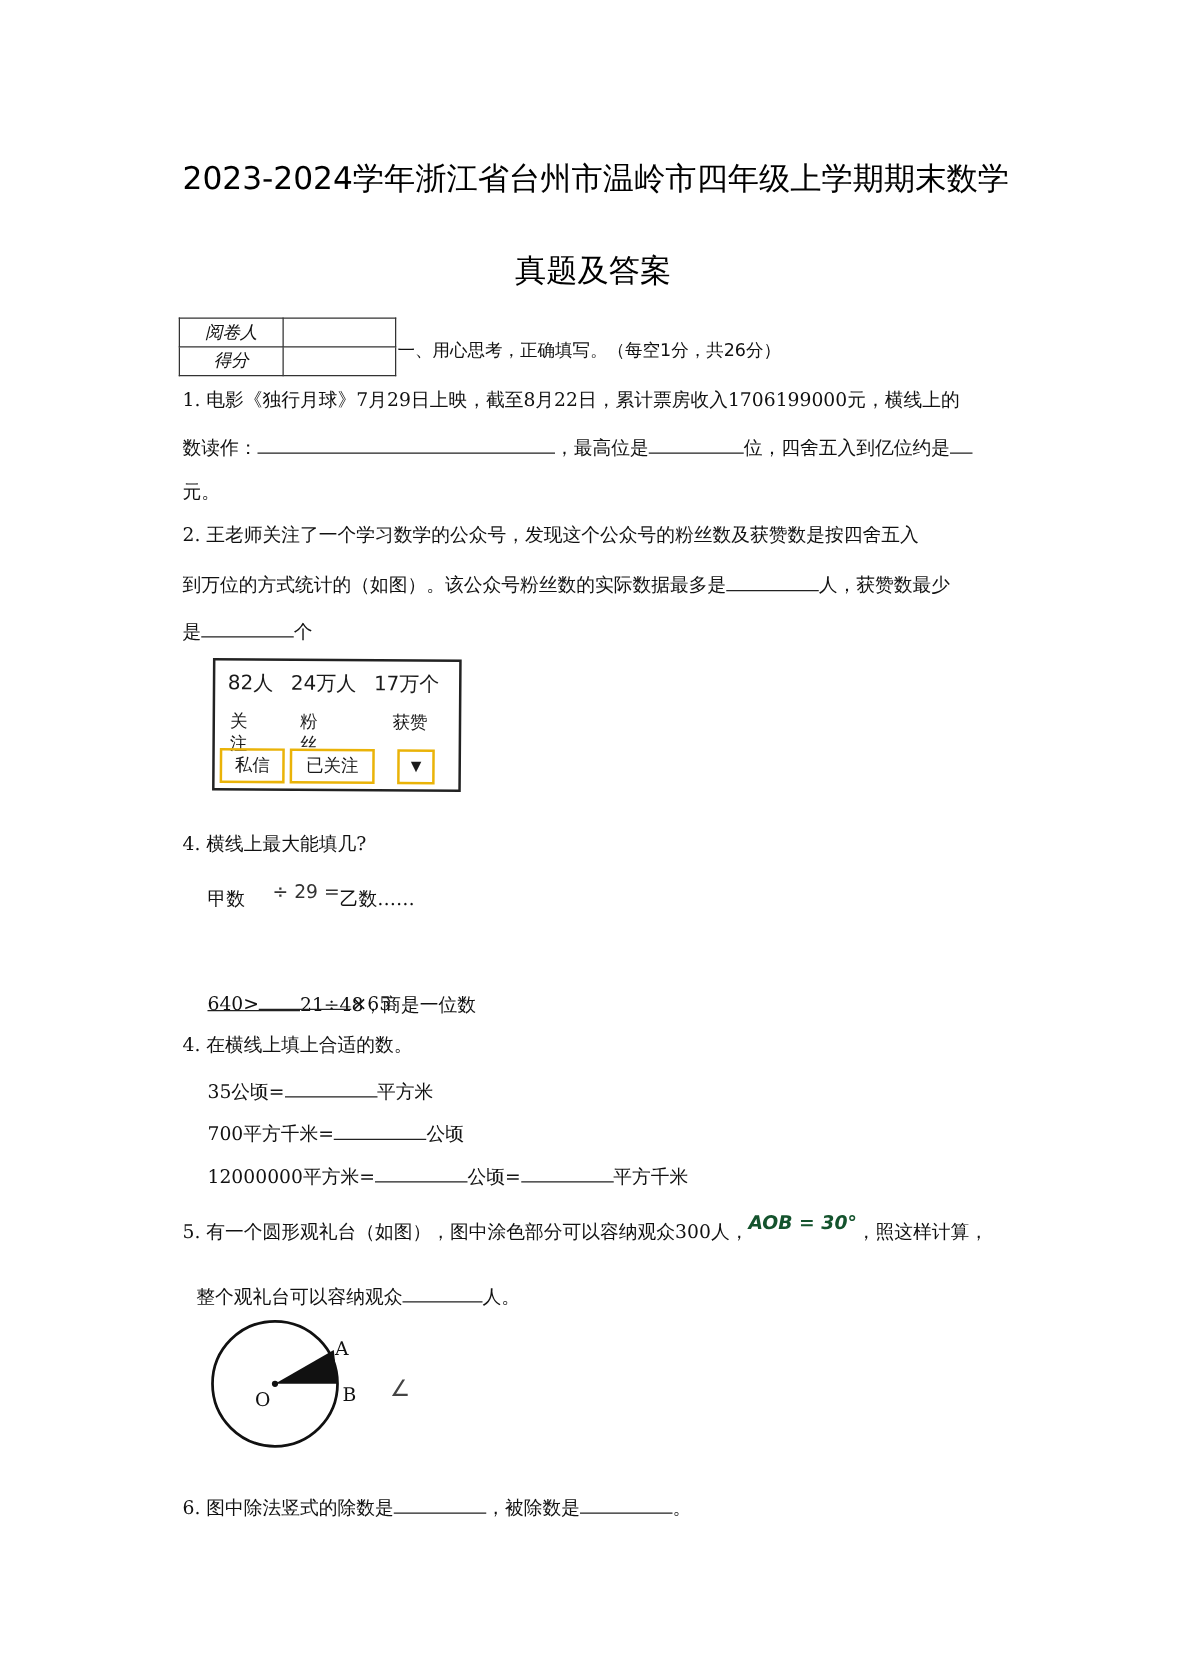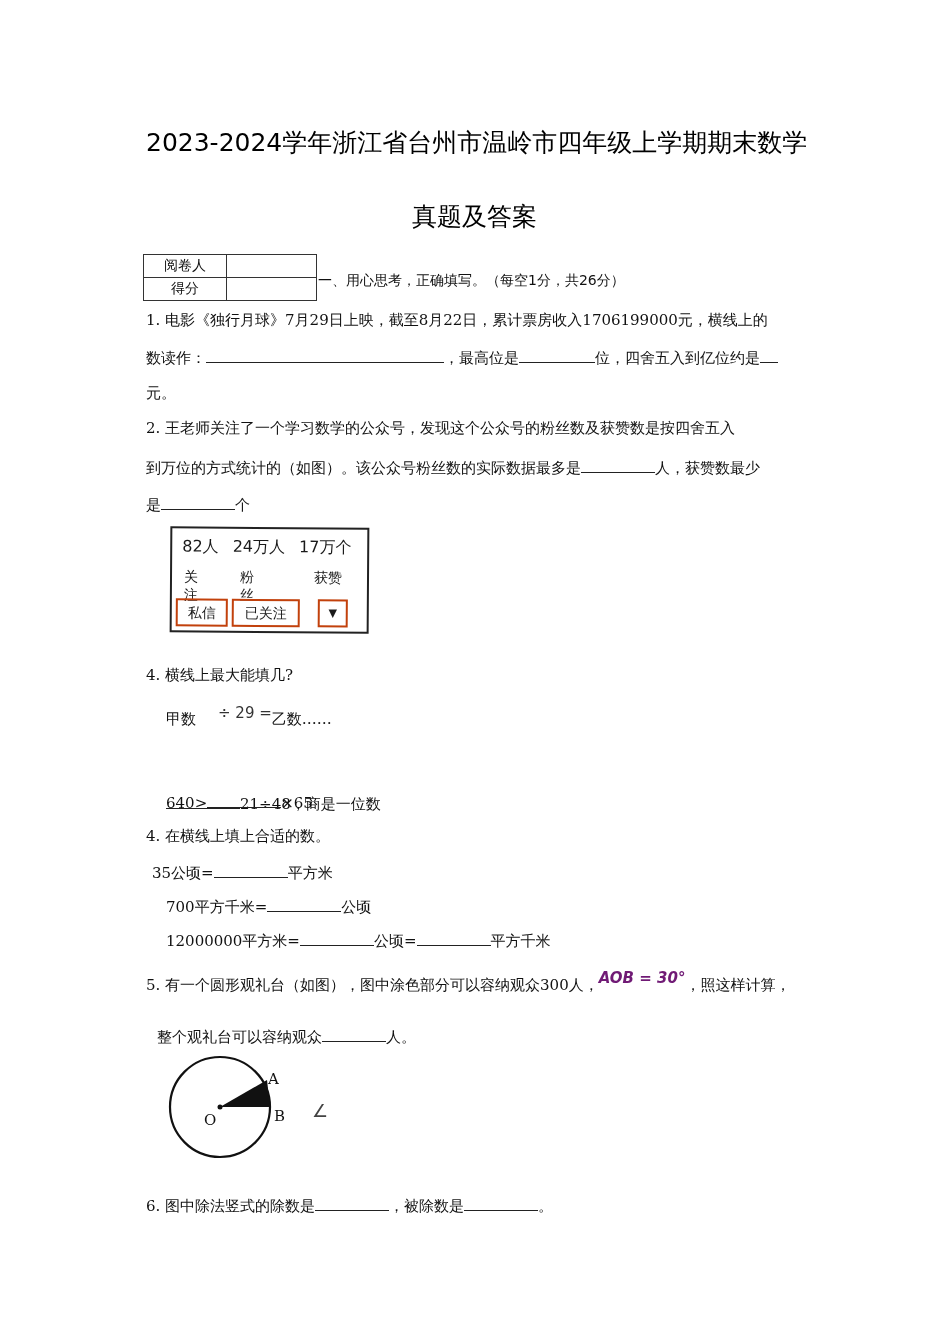--- a/index.html
+++ b/index.html
@@ -13,35 +13,35 @@
     font-family: "DejaVu Sans", "Liberation Sans", sans-serif;
     font-weight: normal; font-size: 25px; color: #000; letter-spacing: 0px;
   }
   .line { font-size: 15px; line-height: 20px; }
   .blank { display: inline-block; border-bottom: 1px solid #222; height: 16px; vertical-align: baseline; }
   table.score {
     position: absolute; left: 143px; top: 254px; border-collapse: collapse;
     font-family: "DejaVu Sans", "Liberation Sans", sans-serif; font-size: 14px;
   }
   table.score td { border: 1px solid #333; height: 22px; padding: 0; text-align: center; }
-  table.score td.lbl { width: 82px; }
+  table.score td.lbl { width: 82px; font-style: italic; }
   table.score td.val { width: 89px; }
   .section-head { font-family: "DejaVu Sans", "Liberation Sans", sans-serif; font-size: 14px; }
-  .mathinl { font-family: "DejaVu Sans", "Liberation Sans", sans-serif; font-style: italic; font-weight: bold; font-size: 15px; color: #701a75; position: relative; top: -7px; }
+  .mathinl { font-family: "DejaVu Sans", "Liberation Sans", sans-serif; font-style: italic; font-weight: bold; font-size: 15px; color: #14532d; position: relative; top: -7px; }
   .mathbold { font-family: "DejaVu Sans", "Liberation Sans", sans-serif; font-weight: normal; font-size: 15px; color: #333; position: relative; top: -6px; }
   
   .fig1 {
     position: absolute; left: 170px; top: 527px; width: 195px; height: 102px;
     border: 2px solid #222; transform: rotate(0.4deg);
     font-family: "DejaVu Sans", "Liberation Sans", sans-serif; color: #1a1a1a;
   }
   .fig1 .row1 { position: absolute; top: 8px; left: 10px; font-size: 16px; }
   .fig1 .row1 span { margin-right: 9px; }
   .fig1 .row2 { position: absolute; top: 40px; left: 12px; font-size: 14px; }
-  .fig1 .btn { position: absolute; top: 70px; height: 24px; border: 2px solid #c2410c; font-size: 14px; line-height: 24px; text-align: center; }
+  .fig1 .btn { position: absolute; top: 70px; height: 24px; border: 2px solid #eab308; font-size: 14px; line-height: 24px; text-align: center; }
   
   .fig2 { position: absolute; left: 168px; top: 1055px; }
 </style>
 </head>
 <body>
 
 <div class="abs title" style="left:146px; top:126px;">2023-2024学年浙江省台州市温岭市四年级上学期期末数学</div>
 <div class="abs title" style="left:412px; top:200px;">真题及答案</div>
 
 <table class="score">
@@ -93,21 +93,21 @@
   <span>甲数</span><span style="display:inline-block; width:22px;"></span><span class="mathbold">÷ 29 =</span><span>乙数……</span>
 </div>
 <div class="abs line" style="left:166px; top:792px;">
   <span class="blank" style="width:74px;"></span><span>21÷48，商是一位数</span>
 </div>
 <div class="abs line" style="left:166px; top:791px;">
   <span>640&gt;</span><span class="blank" style="width:74px;"></span><span>×65</span>
 </div>
 
 <div class="abs line" style="left:146px; top:826px;">4. 在横线上填上合适的数。</div>
-<div class="abs line" style="left:152px; top:861px;">
+<div class="abs line" style="left:166px; top:861px;">
   <span>35公顷=</span><span class="blank" style="width:74px;"></span><span>平方米</span>
 </div>
 <div class="abs line" style="left:166px; top:895px;">
   <span>700平方千米=</span><span class="blank" style="width:74px;"></span><span>公顷</span>
 </div>
 <div class="abs line" style="left:166px; top:929px;">
   <span>12000000平方米=</span><span class="blank" style="width:74px;"></span><span>公顷=</span><span class="blank" style="width:74px;"></span><span>平方千米</span>
 </div>
 
 <div class="abs line" style="left:146px; top:975px;">

